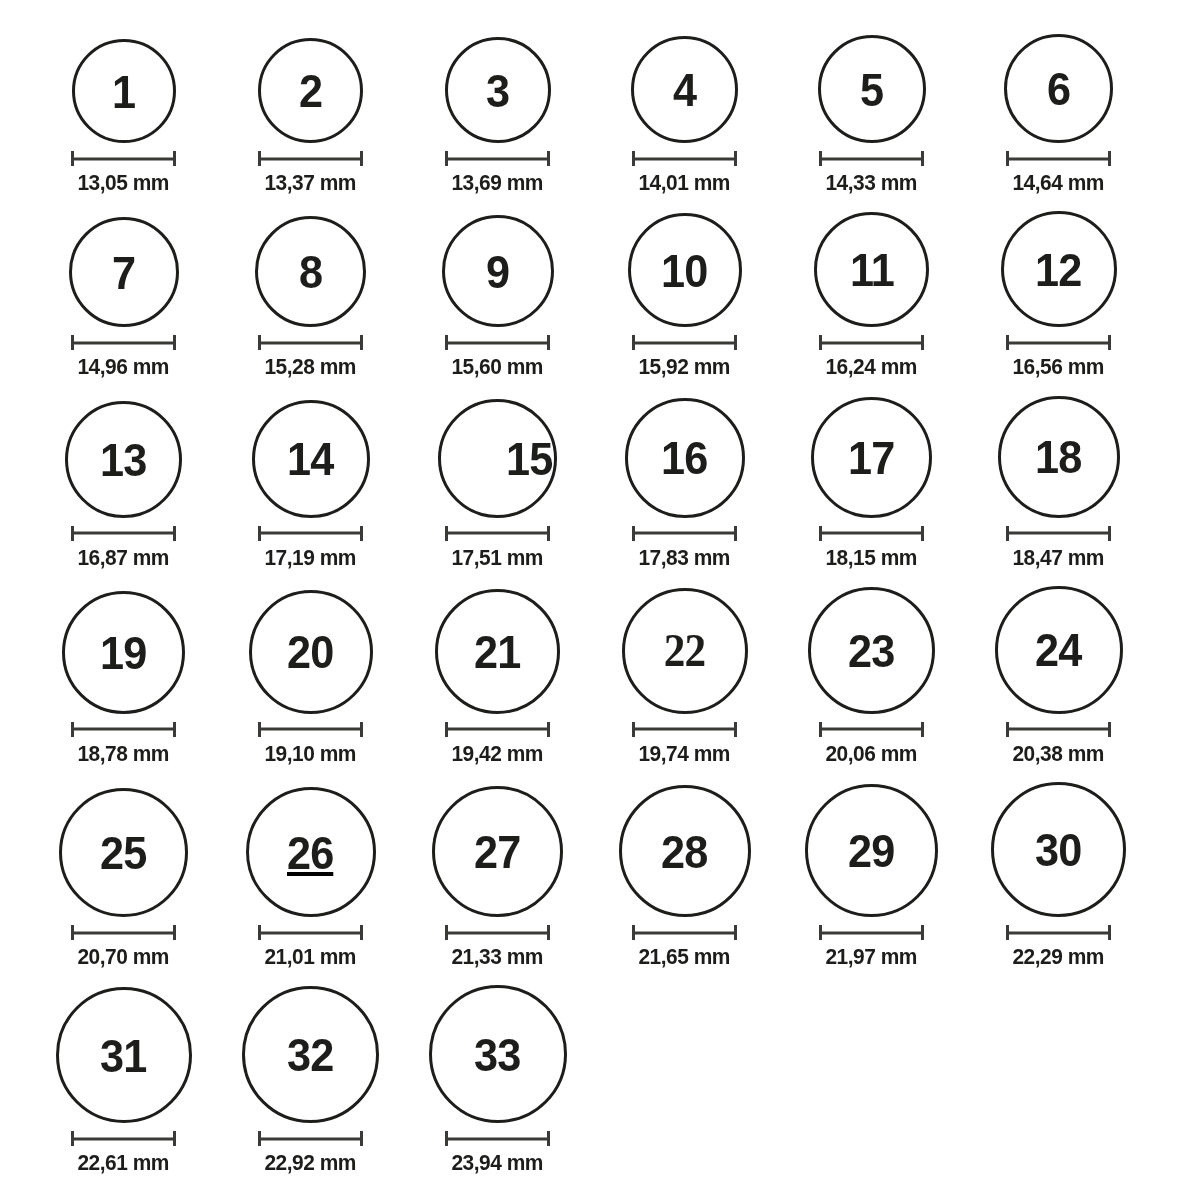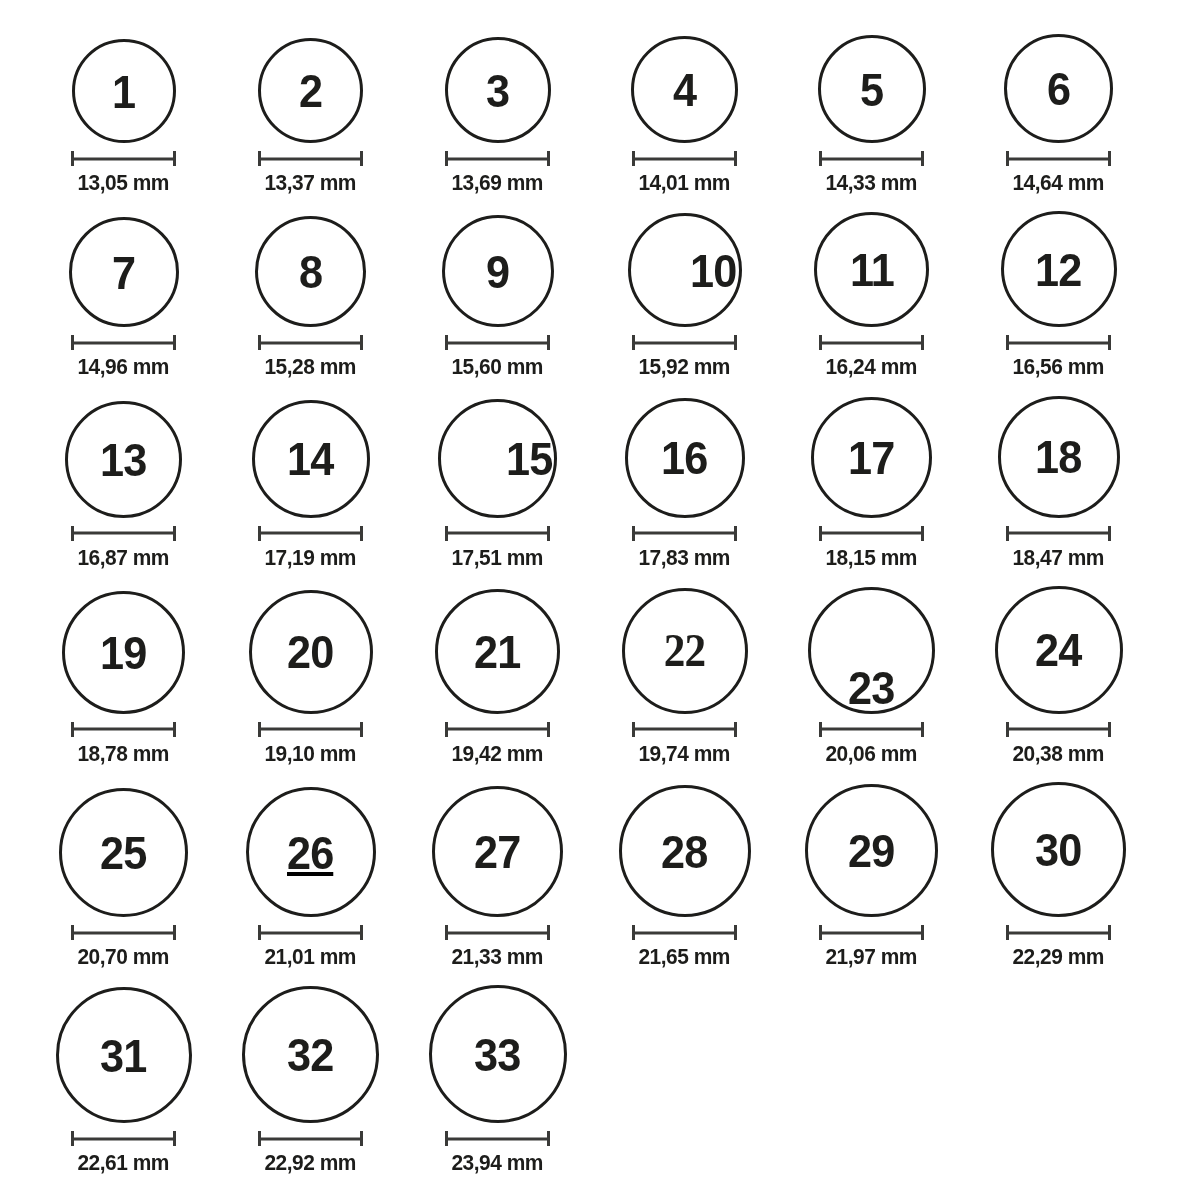--- a/index.html
+++ b/index.html
@@ -131,21 +131,21 @@
       <div class="label">15,28 mm</div>
     </div>
     <div class="cell">
       <div class="circle" style="width: 112px; height: 112px;">
         <span class="num">9</span>
       </div>
       <div class="gauge"></div>
       <div class="label">15,60 mm</div>
     </div>
     <div class="cell">
-      <div class="circle" style="width: 114px; height: 114px; justify-content: flex-end;">
+      <div class="circle" style="width: 114px; height: 114px;">
         <span class="num">10</span>
       </div>
       <div class="gauge"></div>
       <div class="label">15,92 mm</div>
     </div>
     <div class="cell">
       <div class="circle" style="width: 115px; height: 115px;">
         <span class="num">11</span>
       </div>
       <div class="gauge"></div>
@@ -222,21 +222,21 @@
       <div class="label">19,42 mm</div>
     </div>
     <div class="cell">
       <div class="circle" style="width: 126px; height: 126px; font-family: Liberation Serif, serif;">
         <span class="num">22</span>
       </div>
       <div class="gauge"></div>
       <div class="label">19,74 mm</div>
     </div>
     <div class="cell">
-      <div class="circle" style="width: 127px; height: 127px; align-items: flex-end;">
+      <div class="circle" style="width: 127px; height: 127px;">
         <span class="num">23</span>
       </div>
       <div class="gauge"></div>
       <div class="label">20,06 mm</div>
     </div>
     <div class="cell">
       <div class="circle" style="width: 128px; height: 128px;">
         <span class="num">24</span>
       </div>
       <div class="gauge"></div>

